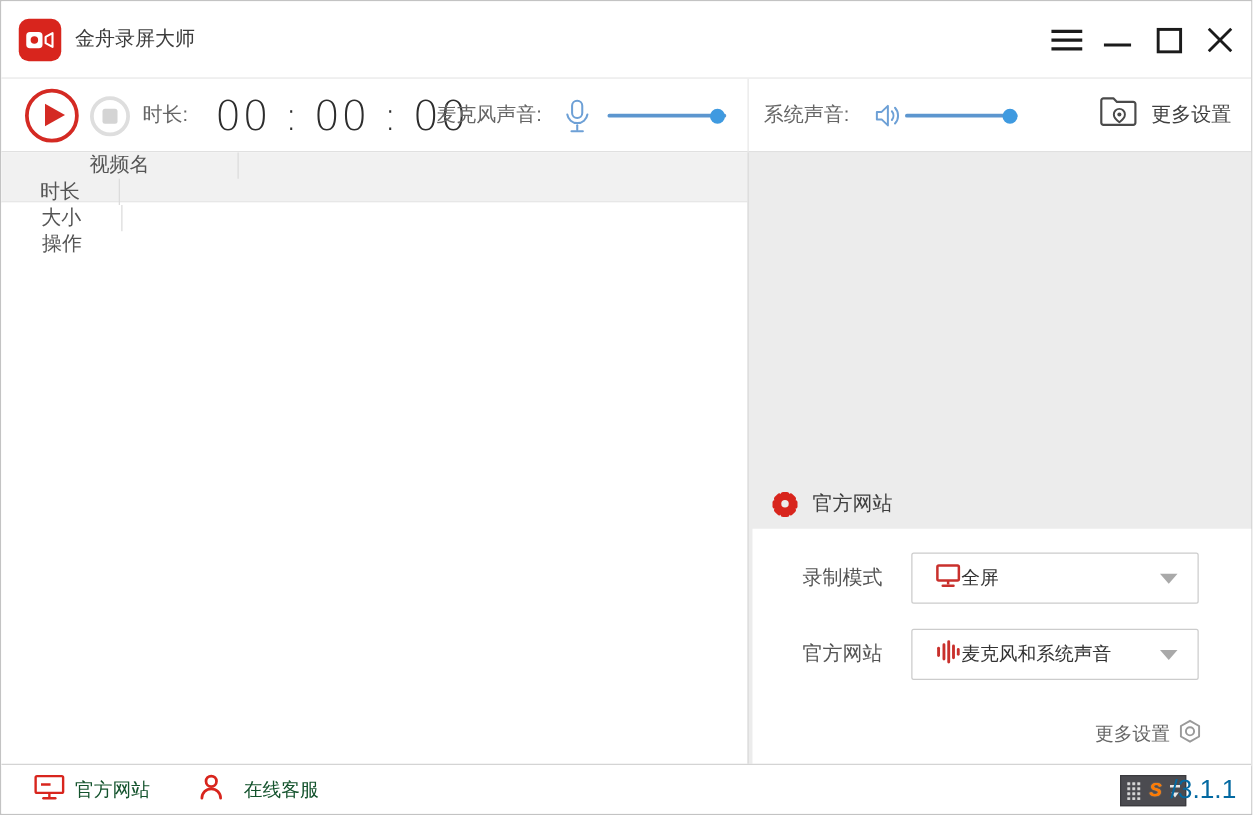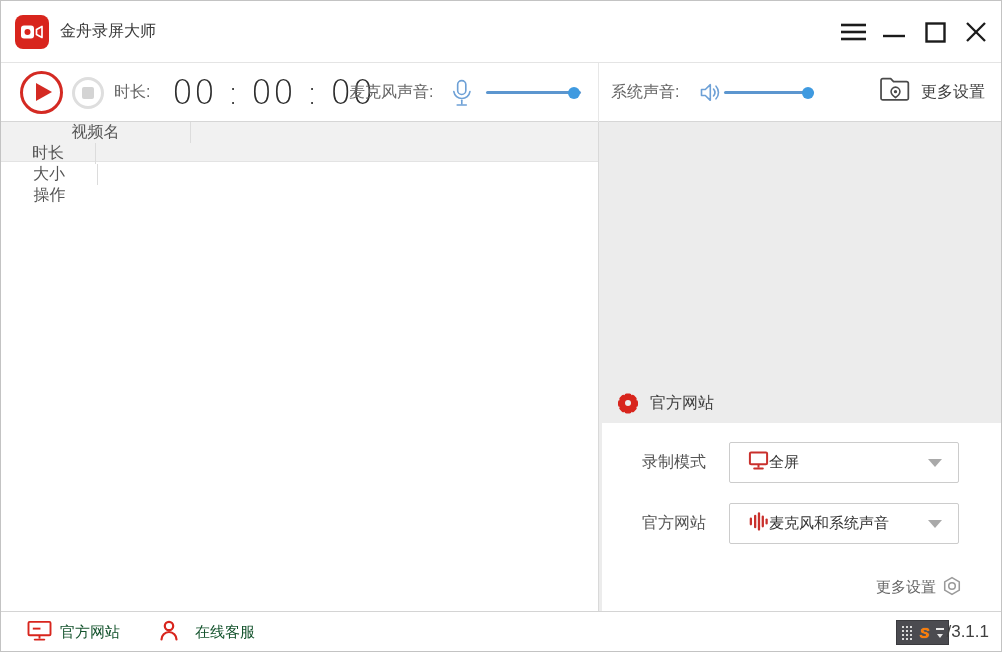--- a/index.html
+++ b/index.html
@@ -51,21 +51,21 @@
   .dropdown .dd-text { font-size:15px; color:#333; flex:1; white-space:nowrap; }
   .dd-arrow { width:0; height:0; border-left:7px solid transparent; border-right:7px solid transparent; border-top:8px solid #a9a9a9; }
   .more-settings { position:absolute; right:41px; top:150px; height:28px; display:flex; align-items:center; gap:6px; cursor:pointer;text-align:right; }
   .more-settings span { font-size:15px; color:#666; }
 
   
   .statusbar { position:absolute; left:0; bottom:0; width:100%; height:40px; background:#fff; border-top:1px solid #d4d4d4; }
   .sb-link { position:absolute; top:0; height:40px; display:flex; align-items:center; gap:8px; cursor:pointer; }
   .sb-link span { font-size:15px; color:#14532d; }
   .sb-website { left:26px; } .sb-support { left:158px;gap:16px; }
-  .version { position:absolute; right:12px; top:0; height:40px; display:flex; align-items:center; font-size:17px; color:#404040; }
+  .version { position:absolute; right:12px; top:0; height:40px; display:flex; align-items:center; font-size:21px; color:#0369a1; }
   .ime-badge { position:absolute; right:52px; top:8px; width:53px; height:25px; background:#4b4b50; border:1px solid #3a3a3e; display:flex; align-items:center; padding:0 4px; gap:3px; cursor:pointer; }
   .ime-dots { width:12px; height:15px; background-image:radial-gradient(circle,#d9d9d9 1.1px,transparent 1.3px); background-size:4px 4px; }
   .ime-s { font-size:15px; font-weight:bold; font-style:italic; color:#ff7a00; text-shadow:0 0 1px #ffb060; flex:1; text-align:center; }
   .ime-right { display:flex; flex-direction:column; align-items:center; line-height:6px; }
   .ime-right .dash { width:8px; height:2px; background:#e8e8e8; margin-bottom:4px; }
   .ime-right .arr { width:0; height:0; border-left:3.5px solid transparent; border-right:3.5px solid transparent; border-top:4px solid #e8e8e8; }
 </style>
 </head>
 <body>
 

